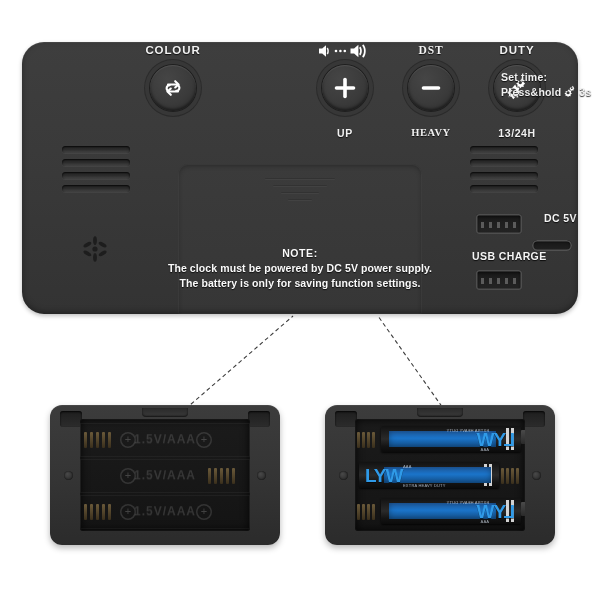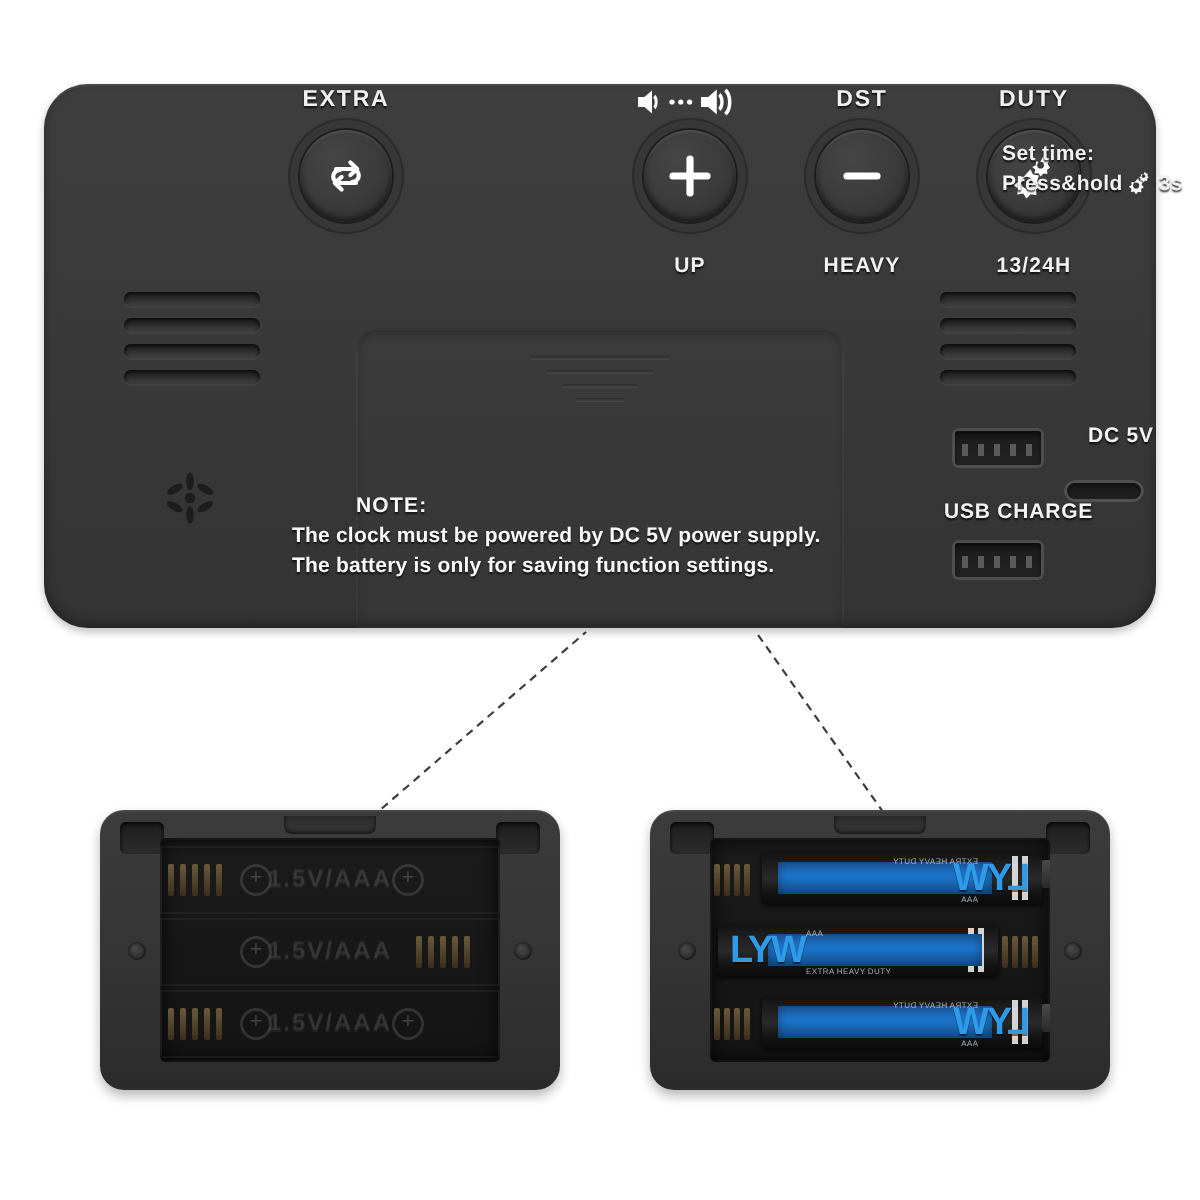--- a/index.html
+++ b/index.html
@@ -73,21 +73,21 @@
     position:absolute;left:156px;top:122px;width:244px;height:150px;
     background:linear-gradient(180deg,#3b3b3b 0%,#363636 100%);
     border-radius:10px 10px 0 0;
     box-shadow:inset 0 0 0 1px rgba(255,255,255,.05), inset 0 2px 5px rgba(0,0,0,.30);
   }
   .grip{position:absolute;left:50%;top:14px;transform:translateX(-50%);width:70px;}
   .grip i{display:block;height:2px;margin:0 auto 5px;border-radius:2px;
     background:linear-gradient(180deg,#2a2a2a,#4a4a4a);}
 
   .note{
-    position:absolute;left:0;right:0;top:82px;text-align:left;
+    position:absolute;left:0;right:0;top:82px;text-align:center;
     color:#fafafa;font-size:10.5px;font-weight:bold;line-height:15px;
     letter-spacing:.1px;text-shadow:0 1px 1px rgba(0,0,0,.75);
   }
   .note .hd{letter-spacing:.6px;}
   .note .l1,.note .l2{white-space:nowrap;}
   .note .l1{position:absolute;left:-32px;right:-32px;top:15px;}
   .note .l2{position:absolute;left:-32px;right:-32px;top:30px;}
 
   
   .usb{
@@ -219,21 +219,21 @@
   <svg class="callouts" viewBox="0 0 600 600">
     <line x1="175" y1="418" x2="293" y2="316" stroke="#3d3d3d" stroke-width="1.1" stroke-dasharray="4 3"></line>
     <line x1="450" y1="418" x2="378" y2="316" stroke="#3d3d3d" stroke-width="1.1" stroke-dasharray="4 3"></line>
   </svg>
 
   <div class="device">
 
     <div class="btn-row">
 
       <div class="ctrl" style="left:108px;">
-        <div class="cap">EXTRA</div>
+        <div class="cap">COLOUR</div>
         <div class="knob">
           <span>
             <svg width="24" height="24" viewBox="0 0 24 24" fill="none" stroke="#fff" stroke-width="2.1" stroke-linecap="round" stroke-linejoin="round">
               <path d="M7 8.5h8.2a3.2 3.2 0 0 1 0 6.4"></path>
               <polyline points="14.2,5.2 17.6,8.5 14.2,11.5"></polyline>
               <path d="M17 15.5H8.8a3.2 3.2 0 0 1 0-6.4"></path>
               <polyline points="9.8,18.8 6.4,15.5 9.8,12.5"></polyline>
             </svg>
           </span>
         </div>
@@ -257,21 +257,21 @@
           <span>
             <svg width="26" height="26" viewBox="0 0 26 26" stroke="#fff" stroke-width="3.6" stroke-linecap="round">
               <line x1="13" y1="4.5" x2="13" y2="21.5"></line>
               <line x1="4.5" y1="13" x2="21.5" y2="13"></line>
             </svg>
           </span>
         </div>
         <div class="sub">UP</div>
       </div>
 
-      <div class="ctrl" style="left:366px;">
+      <div class="ctrl" style="left:366px;font-family:Liberation Serif, serif;">
         <div class="cap">DST</div>
         <div class="knob">
           <span>
             <svg width="26" height="26" viewBox="0 0 26 26" stroke="#fff" stroke-width="3.6" stroke-linecap="round">
               <line x1="5.5" y1="13" x2="20.5" y2="13"></line>
             </svg>
           </span>
         </div>
         <div class="sub">HEAVY</div>
       </div>

